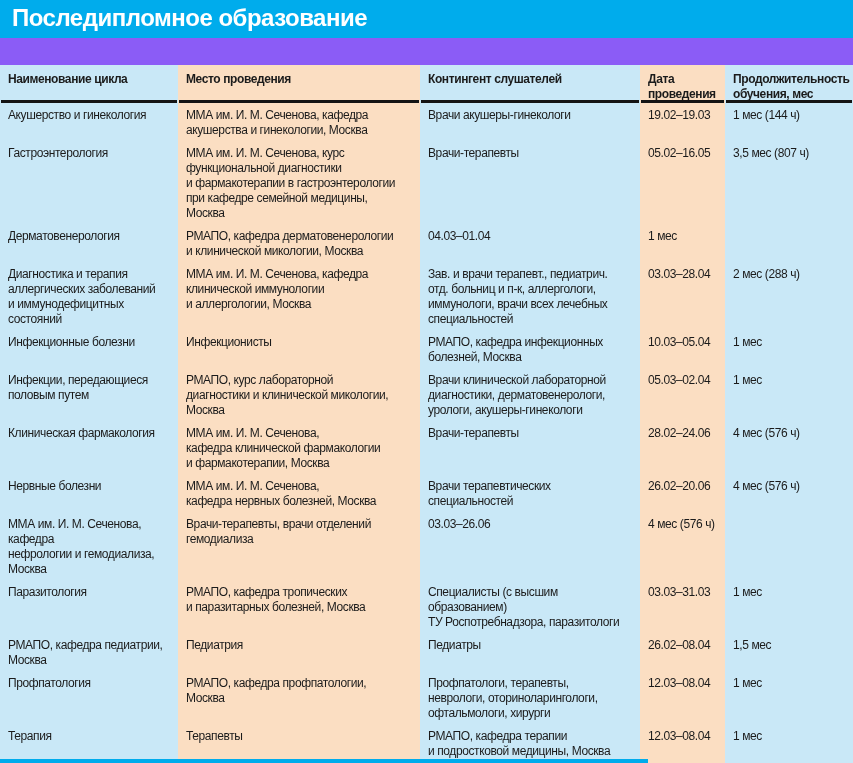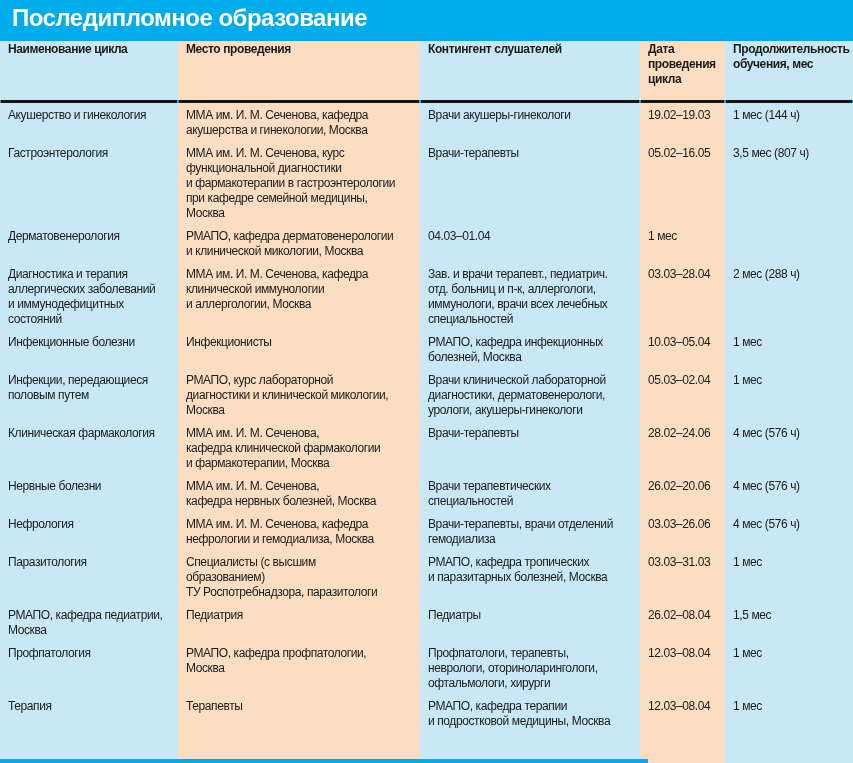--- a/index.html
+++ b/index.html
@@ -1,21 +1,21 @@
 <!DOCTYPE html>
 <html lang="ru"><head>
 <meta charset="utf-8">
 <style>
   * { margin: 0; padding: 0; box-sizing: border-box; }
   html, body { background: #ffffff; }
   .page {
     position: relative;
     width: 853px;
     height: 763px;
-    background: #0ea5e9;
+    background: #8b5cf6;
     overflow: hidden;
     font-family: "Liberation Sans", sans-serif;
     color: #1b1b1b;
     display: flex;
     flex-direction: column;
   }
   .title-bar {
     height: 38px;
     background: var(--accent, #00acec);
     display: flex;
@@ -39,21 +39,22 @@
   .thead { height: 59px; flex: none; }
   .cell {
     padding: 5px 8px 3px 8px;
     font-size: 12px;
     line-height: 15px;
     letter-spacing: -0.4px;
     white-space: pre-line;
   }
   .cell.h {
     font-weight: bold;
-    padding-top: 1px;
+    padding-top: 7px;
+    margin-top: 24px;
   }
   .bg1 { background: var(--lightblue, #c9e8f7); }
   .bg2 { background: var(--peach, #fbdec2); }
   .sep-row { height: 3px; flex: none; }
   .sep-bar { height: 3px; background: #141414; margin: 0 1px; }
   .tbody { position: relative; flex: 1; overflow: hidden; }
   .stripes { position: absolute; inset: 0; }
   .stripe { height: 100%; }
   .rows { position: relative; }
   .bottom-strip {
@@ -182,35 +183,34 @@
         <div class="grid-cols">
           <div class="cell">Нервные болезни</div>
           <div class="cell">ММА им. И. М. Сеченова,
 кафедра нервных болезней, Москва</div>
           <div class="cell">Врачи терапевтических
 специальностей</div>
           <div class="cell">26.02–20.06</div>
           <div class="cell">4 мес (576 ч)</div>
         </div>
         <div class="grid-cols">
-          <div class="cell">Нефрология</div>
           <div class="cell">ММА им. И. М. Сеченова, кафедра
 нефрологии и гемодиализа, Москва</div>
           <div class="cell">Врачи-терапевты, врачи отделений
 гемодиализа</div>
           <div class="cell">03.03–26.06</div>
           <div class="cell">4 мес (576 ч)</div>
         </div>
         <div class="grid-cols">
           <div class="cell">Паразитология</div>
+          <div class="cell">РМАПО, кафедра тропических
+и паразитарных болезней, Москва</div>
           <div class="cell">Специалисты (с высшим
 образованием)
 ТУ Роспотребнадзора, паразитологи</div>
-          <div class="cell">РМАПО, кафедра тропических
-и паразитарных болезней, Москва</div>
           <div class="cell">03.03–31.03</div>
           <div class="cell">1 мес</div>
         </div>
         <div class="grid-cols">
           <div class="cell">РМАПО, кафедра педиатрии, Москва</div>
           <div class="cell">Педиатрия</div>
           <div class="cell">Педиатры</div>
           <div class="cell">26.02–08.04</div>
           <div class="cell">1,5 мес</div>
         </div>

